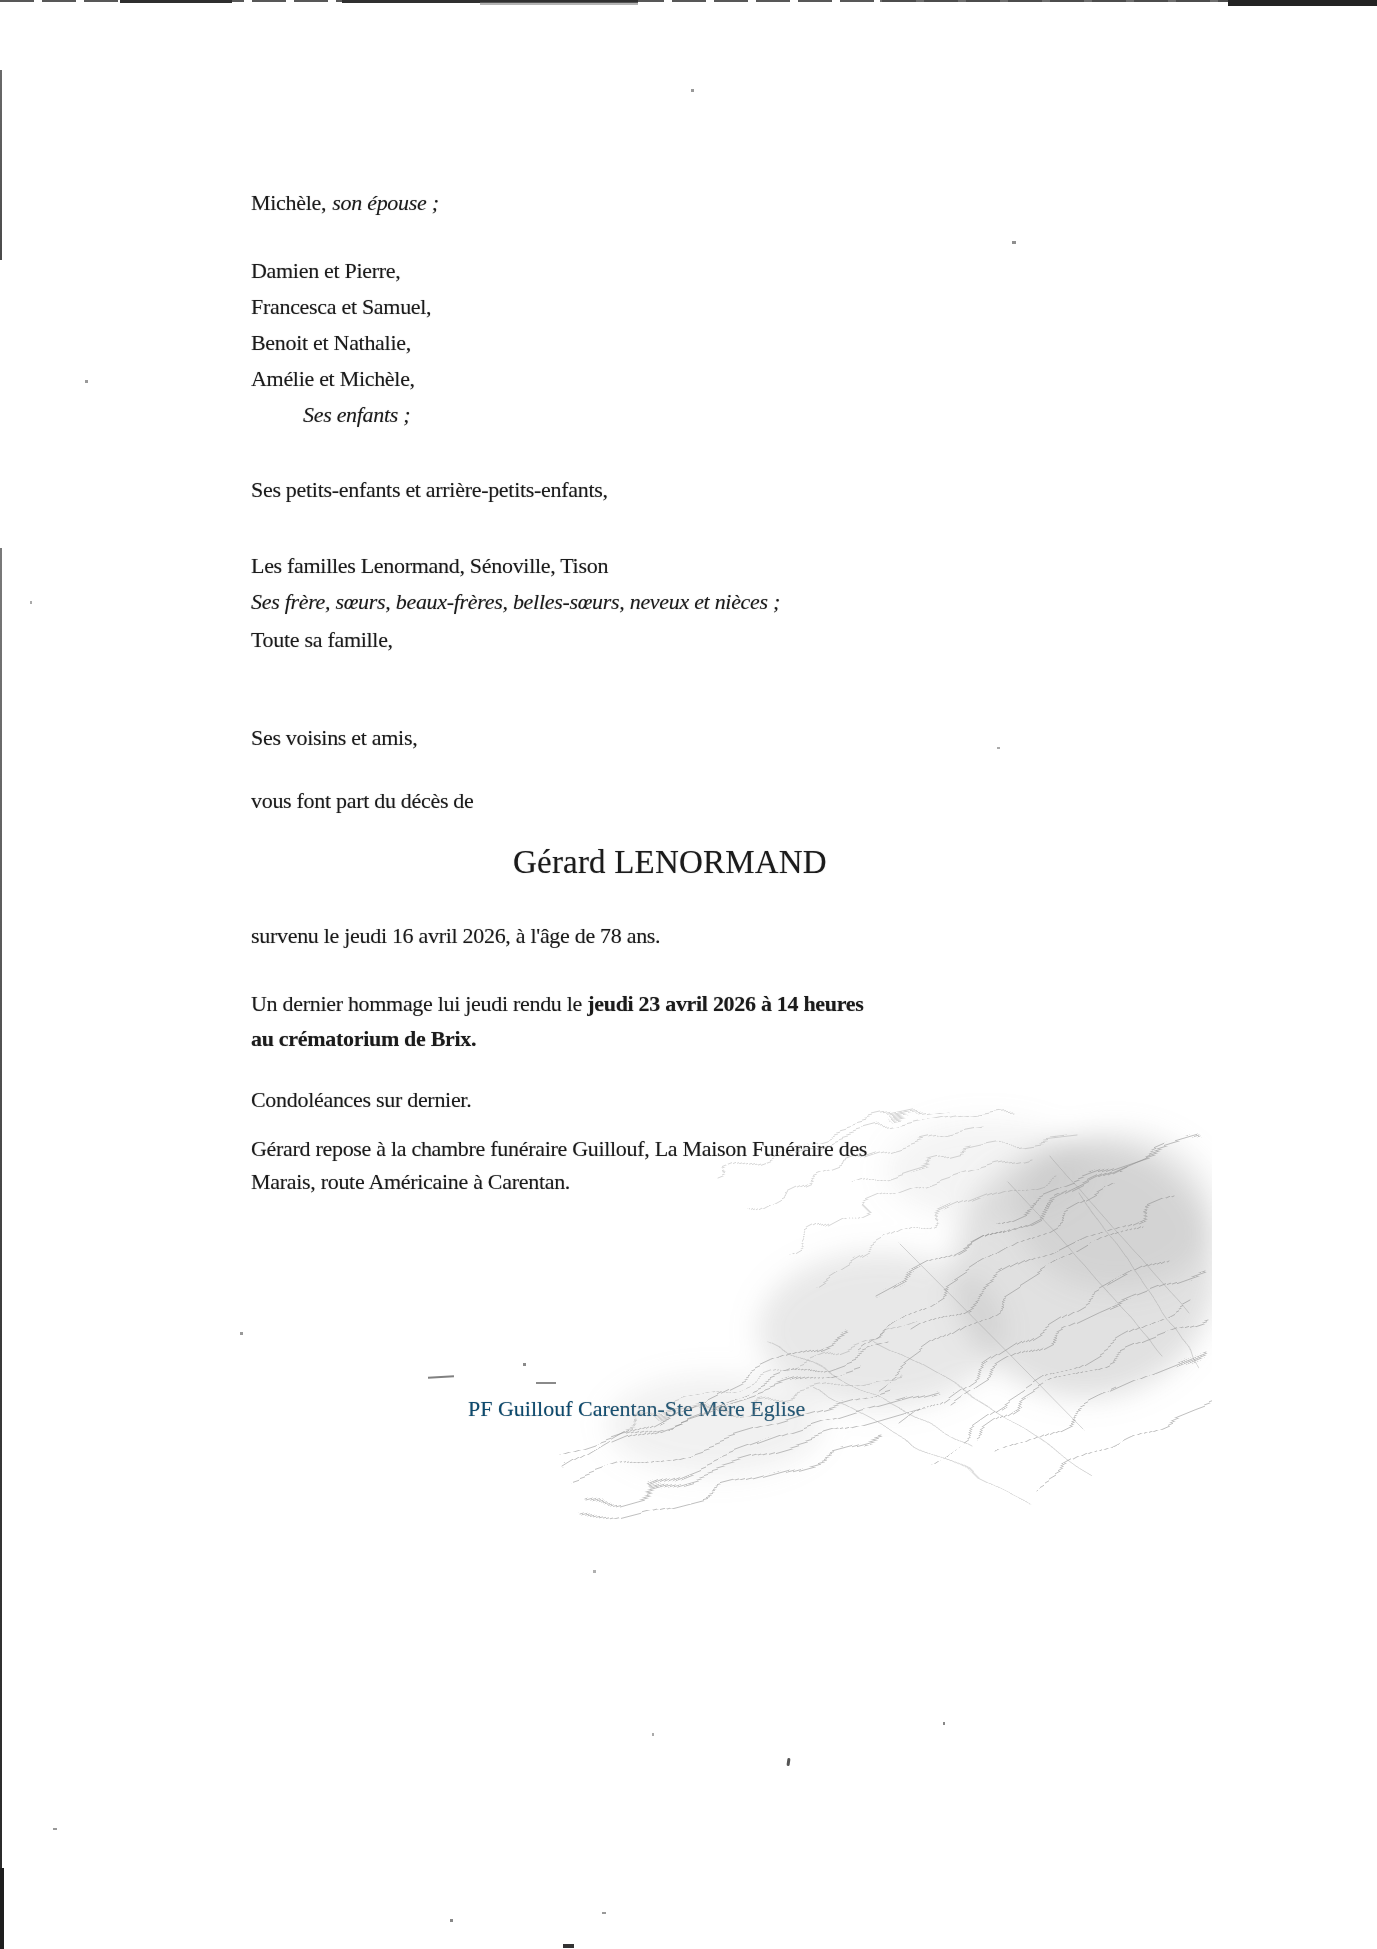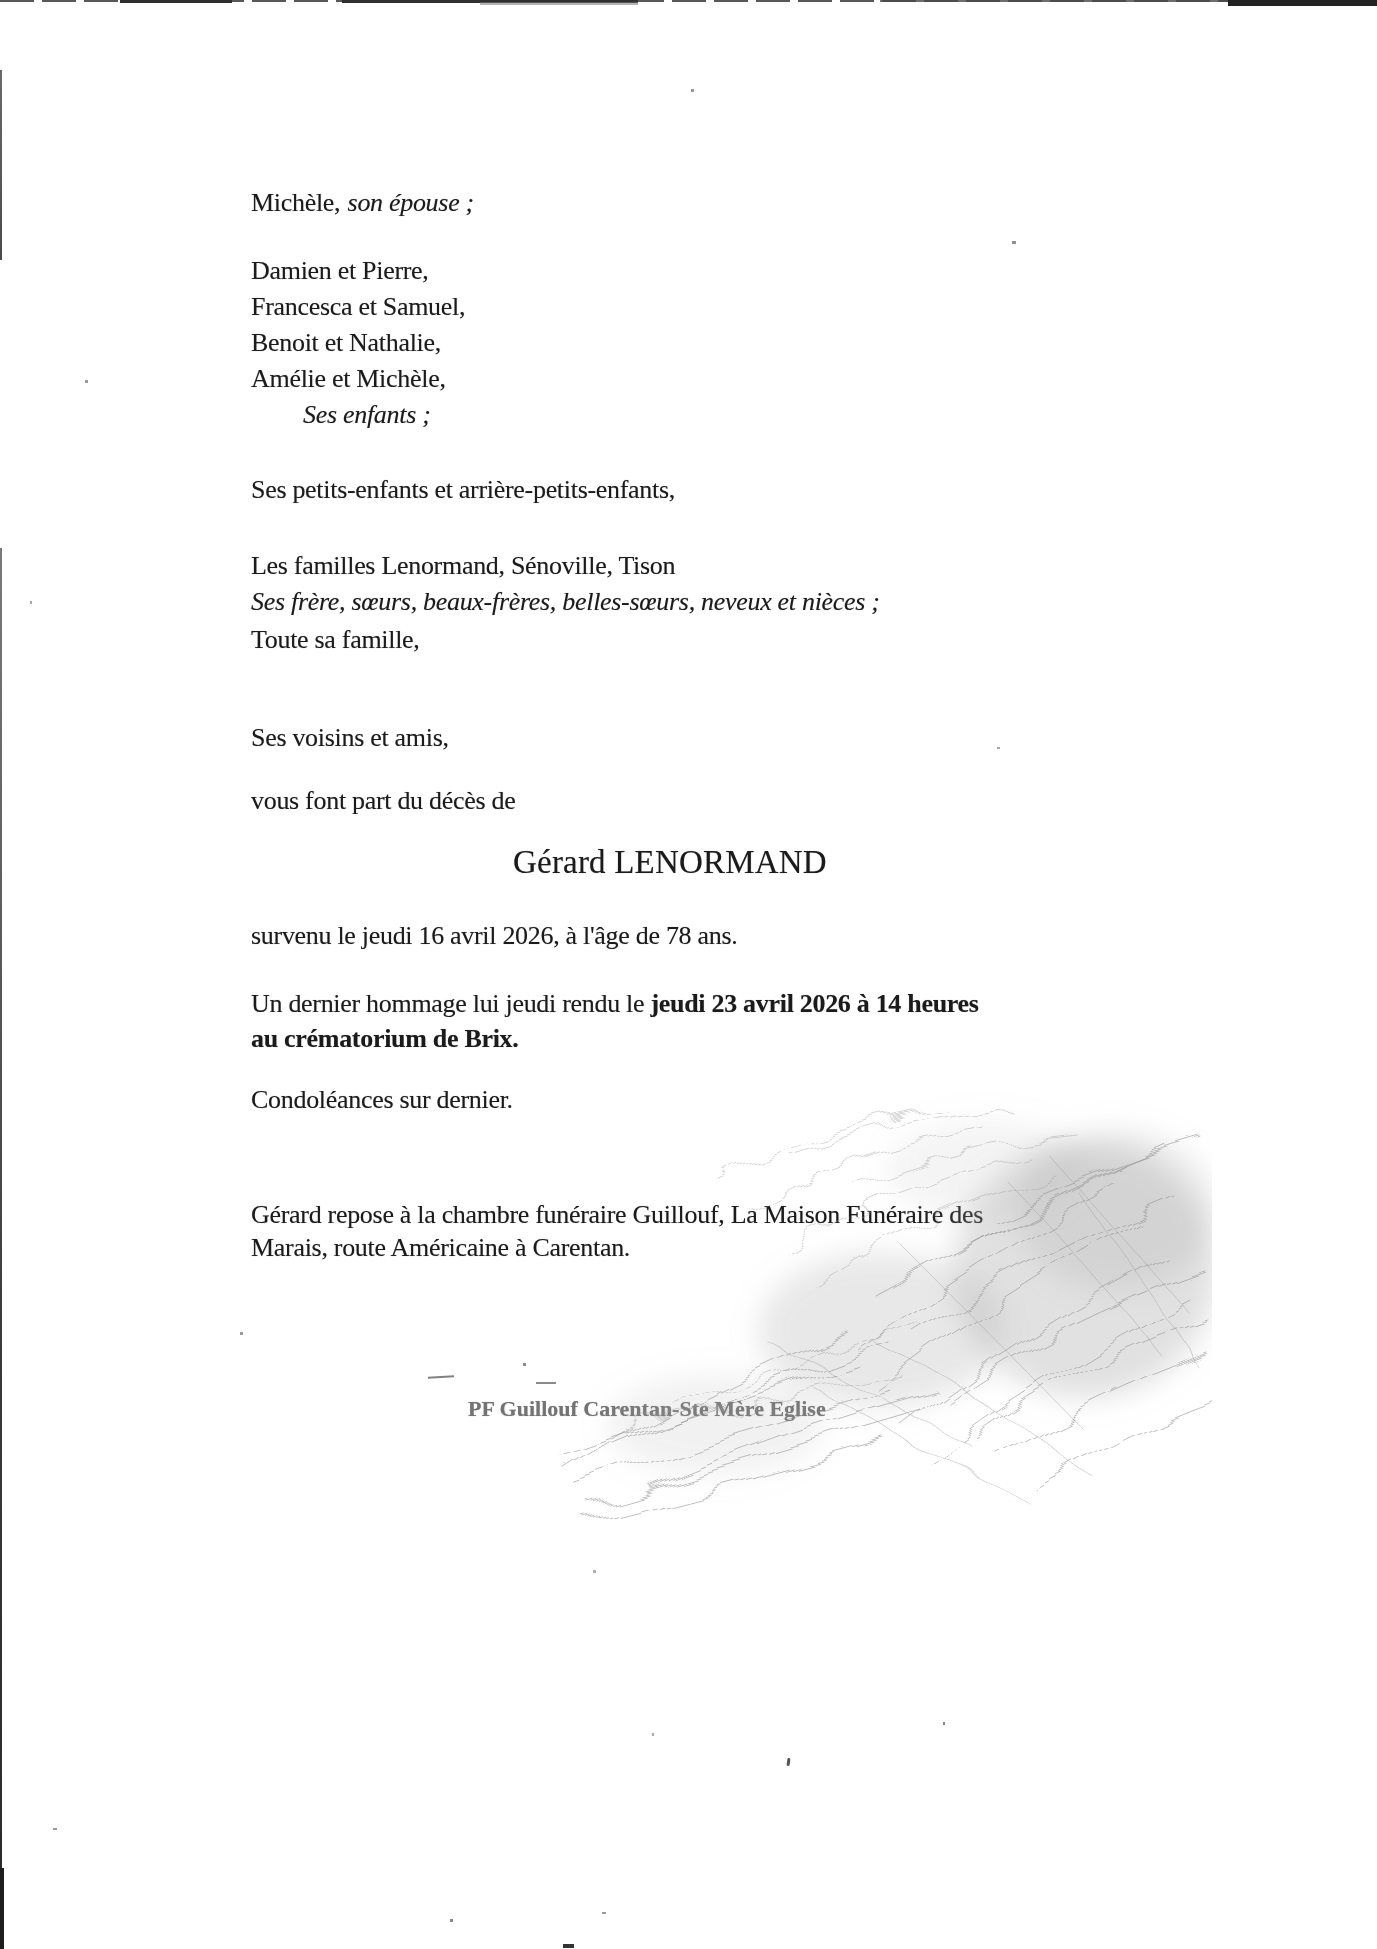--- a/index.html
+++ b/index.html
@@ -7,41 +7,40 @@
     position:relative;
     width:1377px;height:1949px;
     background:#ffffff;
     overflow:hidden;
     font-family:"Liberation Serif","DejaVu Serif",serif;
     color:#1b1b1b;
   }
   
   .t{
     position:absolute;left:251px;margin:0;
-    font-size:26px;line-height:35px;letter-spacing:-0.3px;
+    font-size:22px;line-height:35px;letter-spacing:-0.3px;
     white-space:nowrap;
     text-shadow:0 0 1px rgba(25,25,25,.38);
   }
   .t p{margin:0;}
   .children{line-height:36px;}
   .it{font-style:italic;}
   .b{font-weight:bold;}
   .indent{margin-left:52px !important;}
   .gap{margin-left:0.28em;}
   .name{
     position:absolute;left:513px;top:843px;margin:0;
     font-size:33px;font-weight:normal;letter-spacing:0.2px;line-height:38px;
     white-space:nowrap;text-shadow:0 0 1px rgba(25,25,25,.45);
   }
   .footer{
     position:absolute;left:468px;top:1395px;margin:0;
     font-size:22px;line-height:28px;letter-spacing:0;
-    white-space:nowrap;color:#737373;
+    white-space:nowrap;color:#0c4a6e;
     text-shadow:0 0 1px rgba(30,30,30,.35);
-    font-weight:bold;
   }
   
   .art{position:absolute;pointer-events:none;}
   .top-dash{
     top:0;left:0;width:1377px;height:2px;
     background:repeating-linear-gradient(90deg,#3a3a3a 0 34px,rgba(0,0,0,0) 34px 42px);
     opacity:.85;
   }
   .grass-wrap{position:absolute;left:556px;top:1090px;width:660px;height:435px;pointer-events:none;}
 </style>
@@ -106,21 +105,21 @@
 
   <p class="t" style="top:918px">survenu le jeudi 16 avril 2026, à l'âge de 78 ans.</p>
 
   <div class="t" style="top:986px">
     <p><span>Un dernier hommage lui jeudi rendu le </span><span class="b">jeudi 23 avril 2026 à 14 heures</span></p>
     <p class="b">au crématorium de Brix.</p>
   </div>
 
   <p class="t" style="top:1082px">Condoléances sur dernier.</p>
 
-  <div class="t" style="top:1198px;line-height:33px;">
+  <div class="t" style="top:1132px;line-height:33px;">
     <p>Gérard repose à la chambre funéraire Guillouf, La Maison Funéraire des</p>
     <p>Marais, route Américaine à Carentan.</p>
   </div>
 
   <p class="footer">PF Guillouf Carentan-Ste Mère Eglise</p>
 
   <div class="grass-wrap">
     <svg width="660" height="435" viewBox="0 0 660 435" xmlns="http://www.w3.org/2000/svg">
       <defs>
         <clipPath id="clipR">

